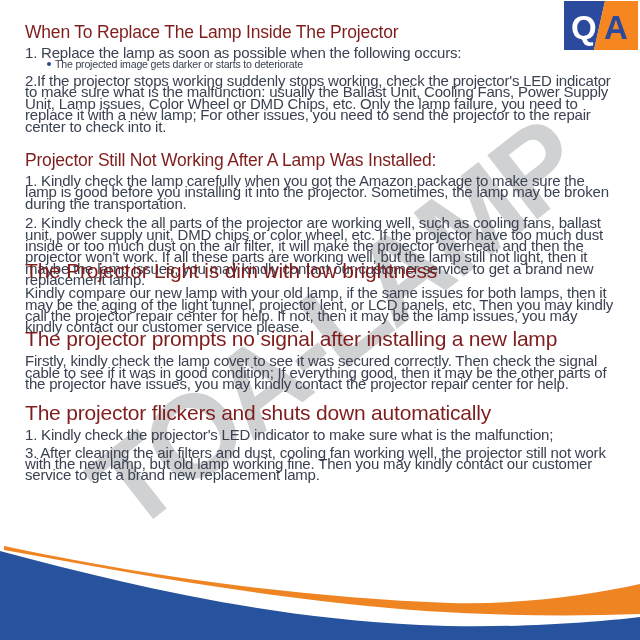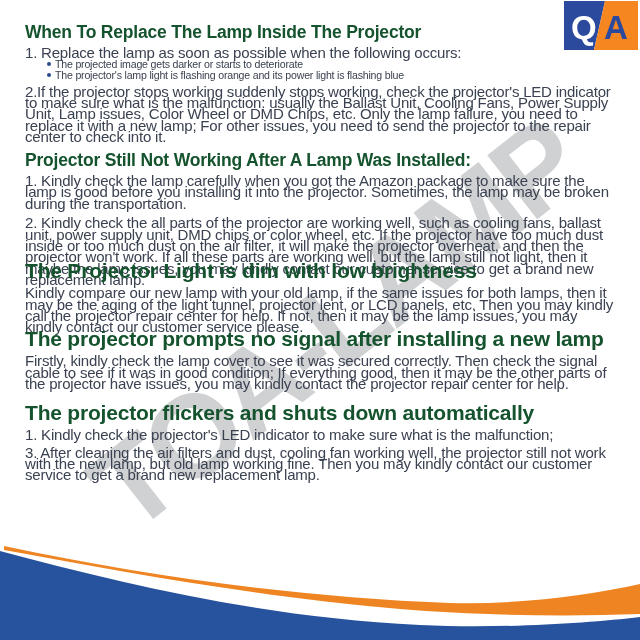--- a/index.html
+++ b/index.html
@@ -15,21 +15,21 @@
     transform:rotate(-38deg);
     font-size:118px; font-weight:bold; letter-spacing:-5px;
     color:rgba(150,152,158,0.45);
     white-space:nowrap; z-index:1; pointer-events:none;
     user-select:none;
   }
   
   .sec { position:absolute; left:25px; width:589px; z-index:2; color:#3a4150; }
   .sec h2 {
     margin:0 0 4px 0; padding:0;
-    font-size:17.5px; font-weight:bold; color:#14532d; letter-spacing:-0.2px;
+    font-size:17.5px; font-weight:normal; color:#7f1d1d; letter-spacing:-0.2px;
     line-height:1.2;
   }
   .sec.small h2 { font-size:21px; }
   .sec p {
     margin:0; padding:0;
     font-size:15px; line-height:11.4px; letter-spacing:-0.2px;
   }
   .sec .intro { margin-bottom:1px; }
   .bullets { margin:1px 0 5px 0; padding:0 0 0 22px; list-style:none; }
   .bullets li {
@@ -61,21 +61,20 @@
     <polygon points="41,0 74,0 74,49 30,49" fill="#f6861f"></polygon>
     <text x="7" y="38" font-family="Liberation Sans, sans-serif" font-size="33" font-weight="bold" fill="#ffffff">Q</text>
     <text x="40" y="38" font-family="Liberation Sans, sans-serif" font-size="33" font-weight="bold" fill="#2b4a9e">A</text>
   </svg>
 
   <div class="sec" style="top:22px;">
     <h2>When To Replace The Lamp Inside The Projector</h2>
     <p class="intro">1. Replace the lamp as soon as possible when the following occurs:</p>
     <ul class="bullets">
       <li><span class="dot"></span><span>The projected image gets darker or starts to deteriorate</span></li>
-      <li><span class="dot"></span><span>The projector's lamp light is flashing orange and its power light is flashing blue</span></li>
     </ul>
     <p>2.If the projector stops working suddenly stops working, check the projector's LED indicator to make sure what is the malfunction: usually the Ballast Unit, Cooling Fans, Power Supply Unit, Lamp issues, Color Wheel or DMD Chips, etc. Only the lamp failure, you need to replace it with a new lamp; For other issues, you need to send the projector to the repair center to check into it.</p>
   </div>
 
   <div class="sec" style="top:150px;">
     <h2>Projector Still Not Working After A Lamp Was Installed:</h2>
     <p class="gap8">1. Kindly check the lamp carefully when you got the Amazon package to make sure the lamp is good before you installing it into the projector. Sometimes, the lamp may be broken during the transportation.</p>
     <p>2. Kindly check the all parts of the projector are working well, such as cooling fans, ballast unit, power supply unit, DMD chips or color wheel, etc. If the projector have too much dust inside or too much dust on the air filter, it will make the projector overheat, and then the projector won't work. If all these parts are working well, but the lamp still not light, then it maybe the lamp issues, you may kindly contact our customer service to get a brand new replacement lamp.</p>
   </div>
 

